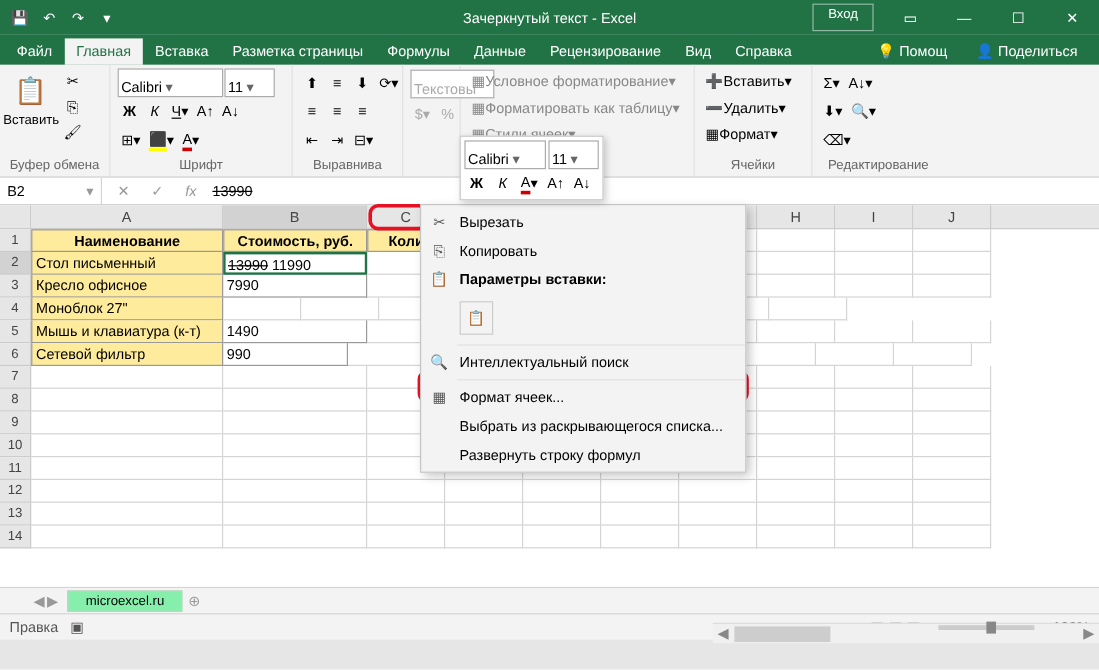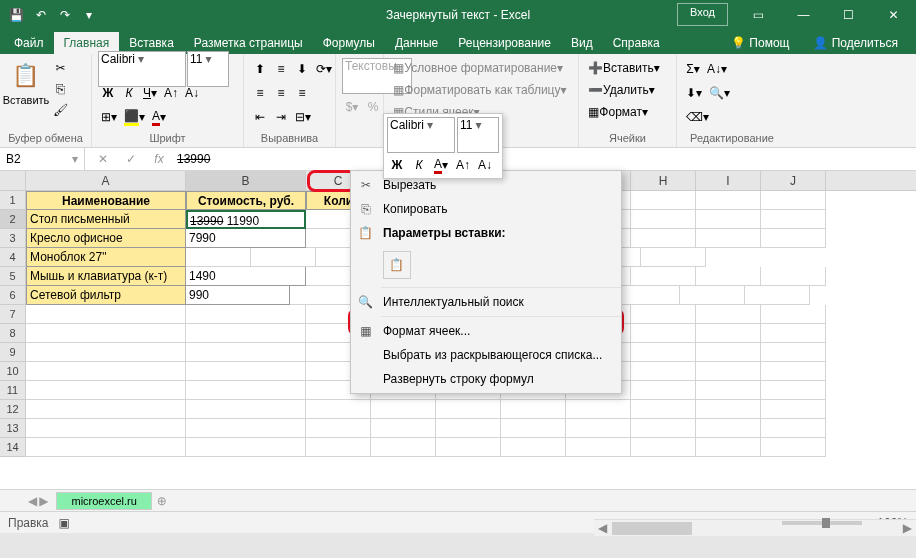--- a/index.html
+++ b/index.html
@@ -17,21 +17,21 @@
 .tab-right{margin-left:auto;display:flex;align-items:center;gap:4px;padding-right:8px}
 .ribbon{height:94px;background:#f3f3f3;border-bottom:1px solid #d4d4d4;display:flex;position:relative}
 .group{border-right:1px solid #e1e1e1;padding:4px 6px 2px;display:flex;flex-direction:column;justify-content:space-between}
 .group-label{text-align:center;font-size:11px;color:#666;padding-bottom:1px}
 .group-content{flex:1;display:flex;gap:4px;align-items:flex-start}
 .big-btn{width:40px;display:flex;flex-direction:column;align-items:center;gap:2px;padding:2px;cursor:pointer}
 .big-ico{width:32px;height:32px;display:flex;align-items:center;justify-content:center;font-size:22px}
 .small-rows{display:flex;flex-direction:column;gap:1px}
 .small-row{display:flex;gap:1px;align-items:center;height:22px}
 .sbtn{min-width:20px;height:20px;display:flex;align-items:center;justify-content:center;cursor:pointer;padding:0 3px}
-.combo{height:36px;border:1px solid #ababab;background:#fff;display:flex;align-items:flex-start;padding:0 2px;font-size:11px}
+.combo{height:24px;border:1px solid #ababab;background:#fff;display:flex;align-items:flex-end;padding:0 2px;font-size:11px}
 .dd{width:12px;text-align:center;color:#666}
 .namebox-row{height:23px;background:#fff;border-bottom:1px solid #d4d4d4;display:flex;}
 .namebox{width:85px;border-right:1px solid #d4d4d4;padding:0 6px;display:flex;align-items:center;justify-content:space-between}
 .fx-area{display:flex;align-items:center;gap:8px;padding:0 8px;flex:1}
 .fx-btn{width:20px;text-align:center;color:#999;cursor:pointer}
 .fx-val{position:relative;flex:1}
 .red-oval{position:absolute;border:3px solid #e81123;border-radius:8px;pointer-events:none;z-index:20}
 .grid-wrap{background:#fff;position:relative;height:318px;overflow:hidden}
 .colhdrs{display:flex;height:20px;background:#e6e6e6;border-bottom:1px solid #ccc}
 .rowhdr-corner{width:26px;border-right:1px solid #ccc;background:#e6e6e6}

